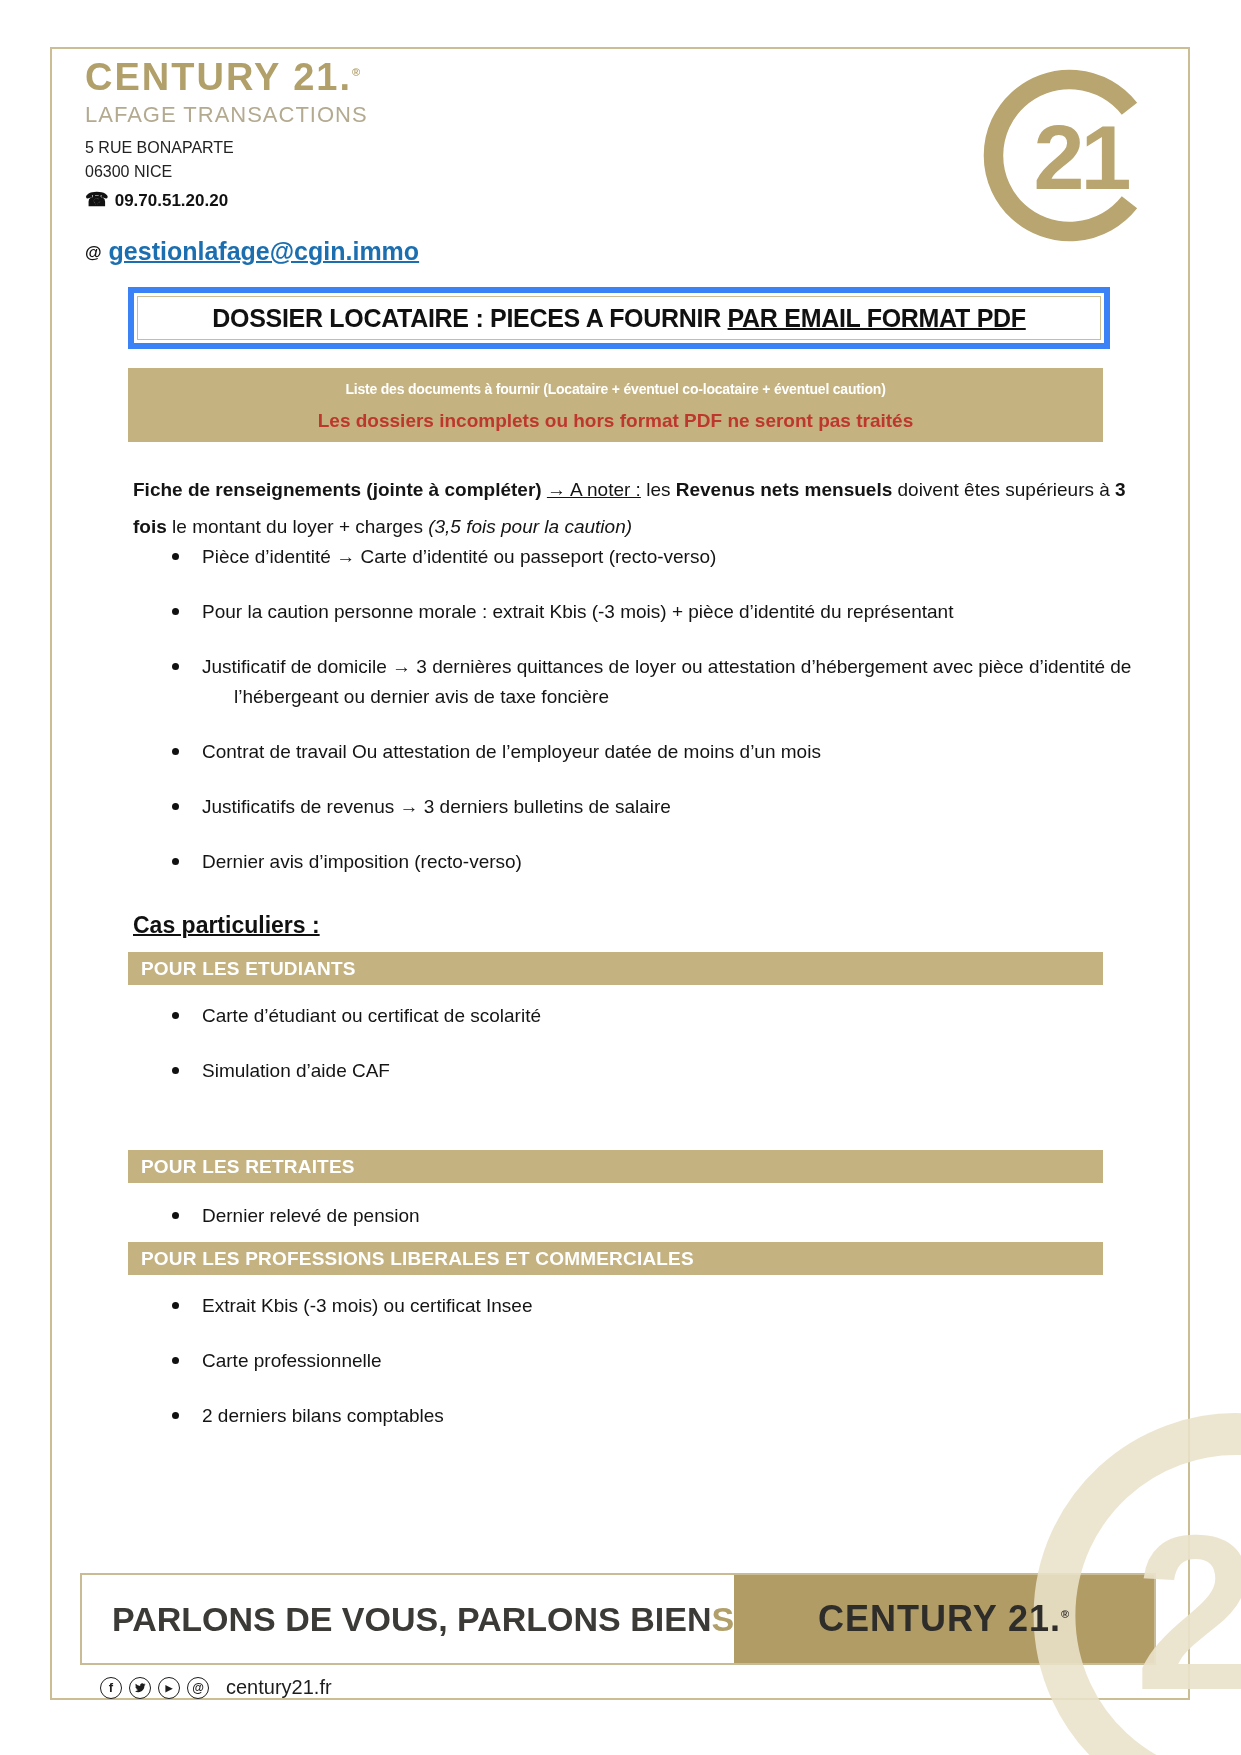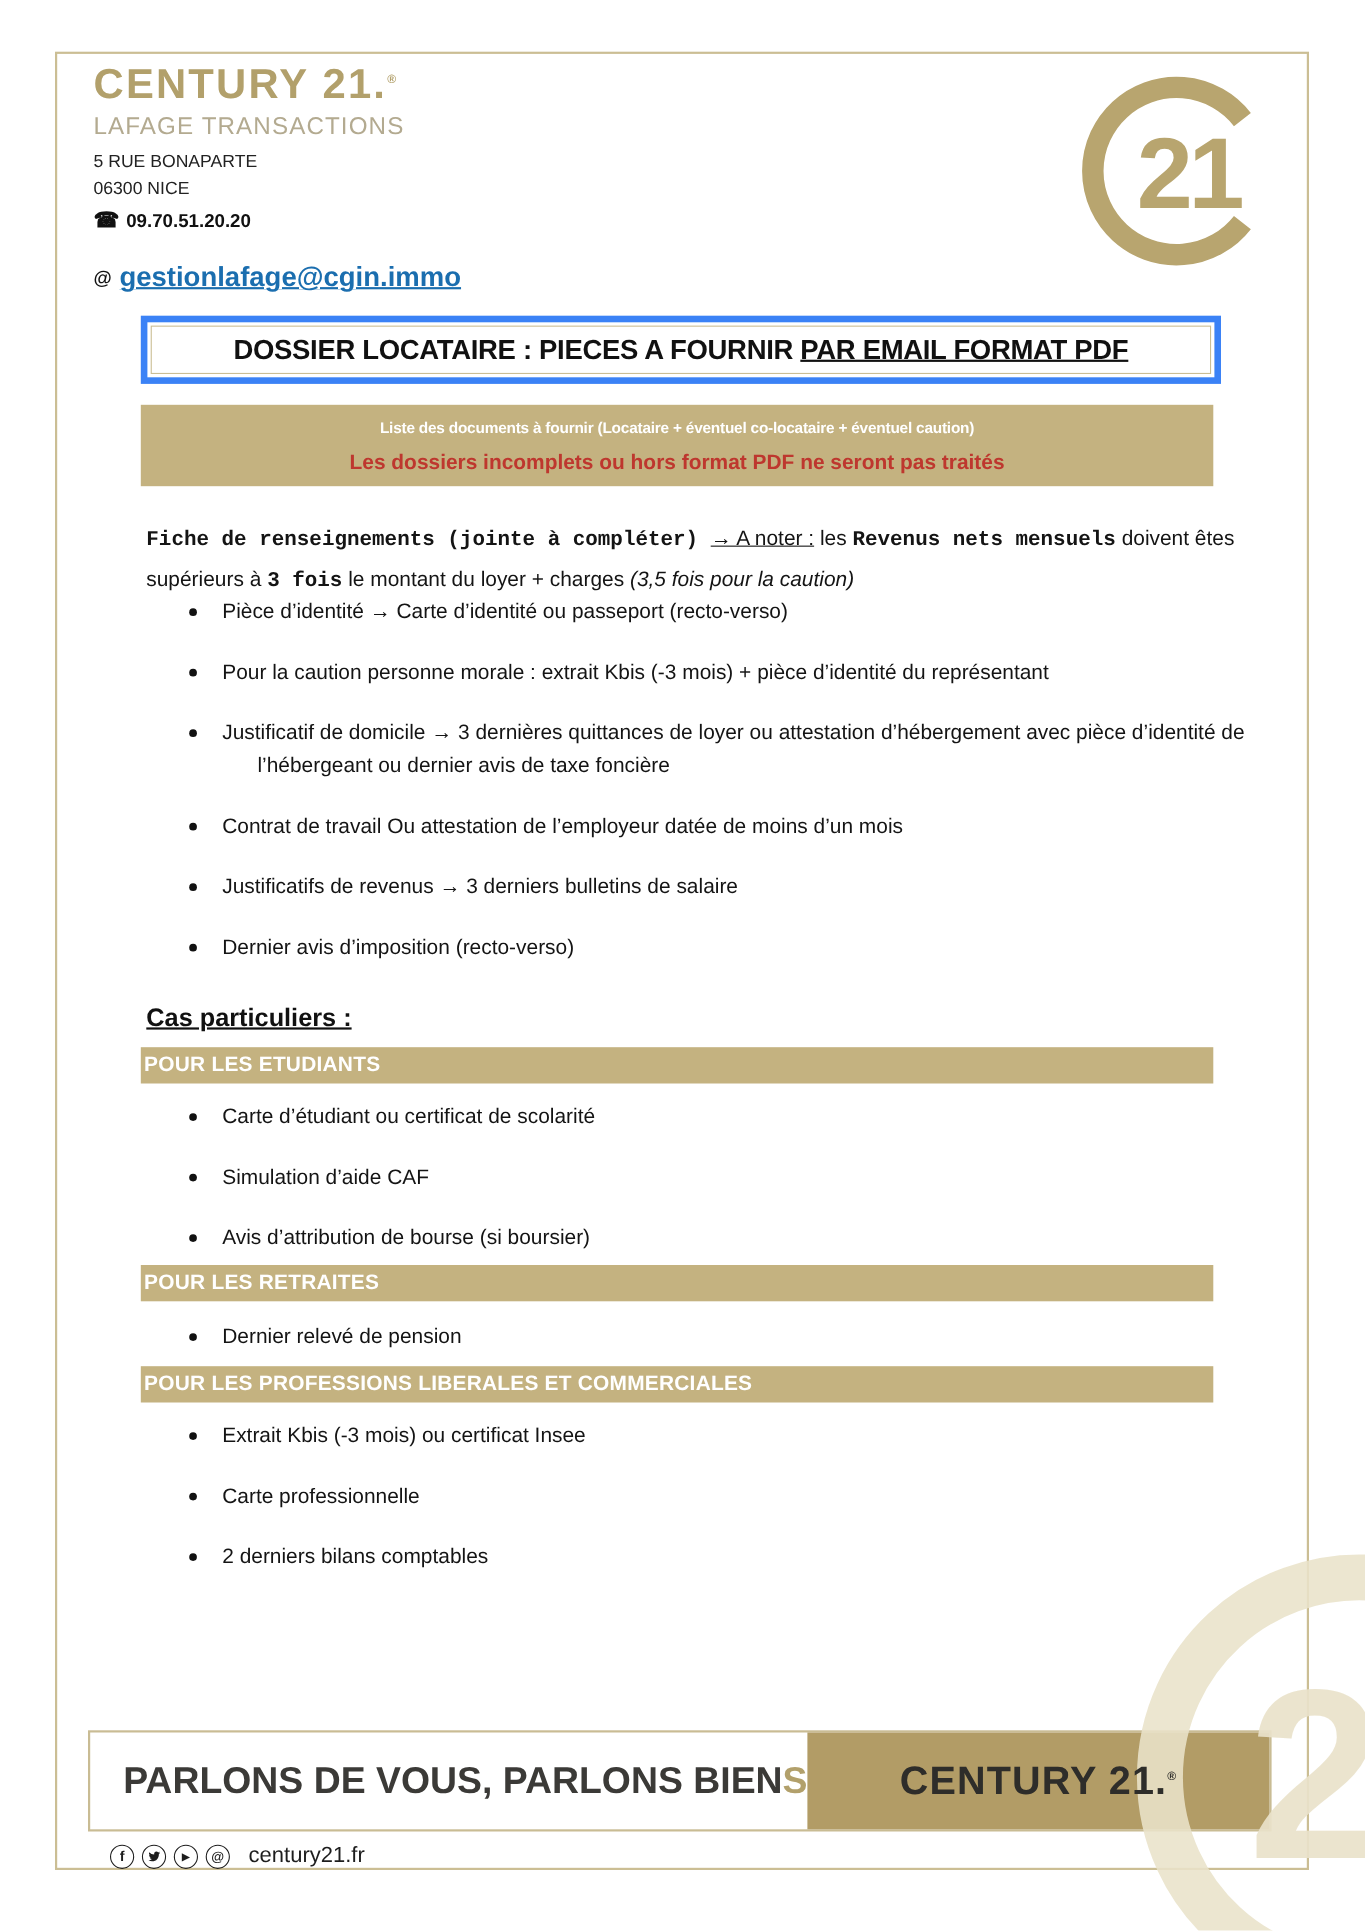--- a/index.html
+++ b/index.html
@@ -28,39 +28,39 @@
   .title-text{font-size:25px;font-weight:bold;color:#111;white-space:nowrap;letter-spacing:-0.3px;}
   .title-text .u{text-decoration:underline;text-decoration-thickness:2px;}
 
   
   .notice{position:absolute;left:128px;top:368px;width:975px;height:74px;background:#C4B280;text-align:center;padding-top:5px;box-sizing:border-box;}
   .notice .l1{color:#ffffff;font-weight:bold;font-size:14px;line-height:32px;letter-spacing:-0.2px;}
   .notice .l2{color:#BE372E;font-weight:bold;font-size:19px;line-height:32px;}
 
   
   .intro{position:absolute;left:133px;top:452px;width:1000px;font-size:19px;line-height:37px;color:#141414;}
-  .intro b{font-weight:bold;font-family:Liberation Mono, monospace;}
+  .intro b{font-weight:bold;}
   .intro .u{text-decoration:underline;}
   .intro i{font-style:italic;}
 
   
   ul.doc-list{list-style:none;margin:0;padding:0;}
   ul.doc-list li{position:relative;padding-left:66px;text-indent:-32px;font-size:19px;line-height:30px;margin-bottom:25px;color:#141414;}
   ul.doc-list li::before{content:"";position:absolute;left:4px;top:11px;width:7px;height:7px;border-radius:50%;background:#111;}
   .main-list{position:absolute;left:168px;top:542px;width:1020px;}
 
   
   .cas-heading{position:absolute;left:133px;top:893px;font-size:23px;font-weight:bold;text-decoration:underline;text-decoration-thickness:2px;color:#111;}
 
   
   .section{position:absolute;left:128px;width:1020px;}
   .sec-etudiants{top:952px;}
   .sec-retraites{top:1150px;}
   .sec-professions{top:1242px;}
-  .sec-banner{width:975px;height:33px;background:#C4B280;color:#ffffff;font-weight:bold;font-size:19px;line-height:33px;padding-left:3px;box-sizing:border-box;letter-spacing:0.2px;}
+  .sec-banner{width:975px;height:33px;background:#C4B280;color:#ffffff;font-weight:bold;font-size:19px;line-height:33px;padding-left:13px;box-sizing:border-box;letter-spacing:0.2px;}
   .section ul.doc-list{margin:16px 0 0 40px;width:960px;}
   .sec-retraites ul.doc-list{margin-top:18px;}
 
   
   .footer-banner{position:absolute;left:80px;top:1573px;width:1076px;height:92px;border:2px solid #C9BC94;box-sizing:border-box;display:flex;background:#ffffff;}
   .slogan-area{flex:1;display:flex;align-items:center;padding-left:30px;}
   .slogan{position:relative;z-index:3;font-size:34px;font-weight:bold;color:#3B3A37;letter-spacing:0;white-space:nowrap;}
   .slogan .accent{color:#B2A06B;}
   .gold-block{width:422px;background:#B29C66;display:flex;align-items:center;justify-content:center;}
   .footer-brand{position:relative;z-index:3;font-size:36px;font-weight:bold;color:#2E2D2A;letter-spacing:1px;white-space:nowrap;}
@@ -122,21 +122,20 @@
   <li>Dernier avis d’imposition (recto-verso)</li>
 </ul>
 
 <h2 class="cas-heading">Cas particuliers :</h2>
 
 <div class="section sec-etudiants">
   <div class="sec-banner">POUR LES ETUDIANTS</div>
   <ul class="doc-list">
     <li>Carte d’étudiant ou certificat de scolarité</li>
     <li>Simulation d’aide CAF</li>
-    <li>Avis d’attribution de bourse (si boursier)</li>
   </ul>
 </div>
 
 <div class="section sec-retraites">
   <div class="sec-banner">POUR LES RETRAITES</div>
   <ul class="doc-list">
     <li>Dernier relevé de pension</li>
   </ul>
 </div>
 

